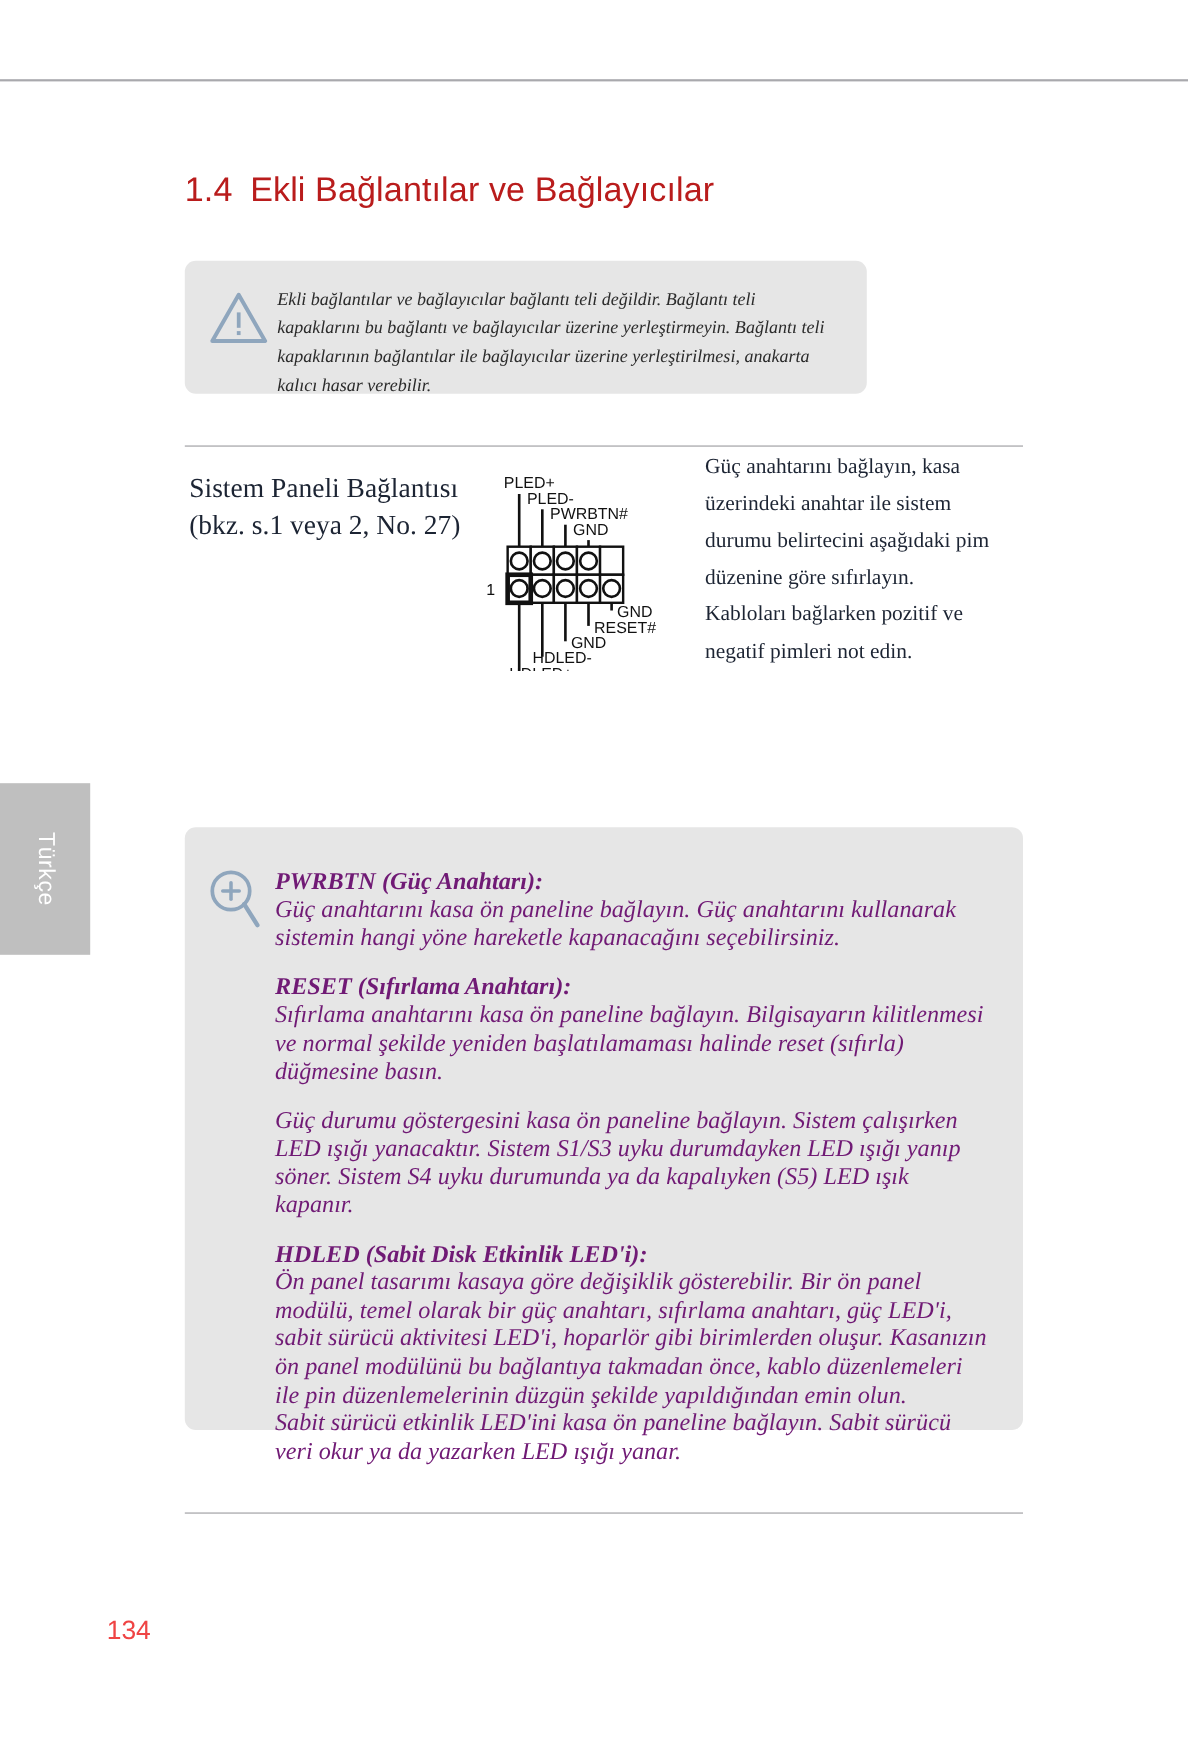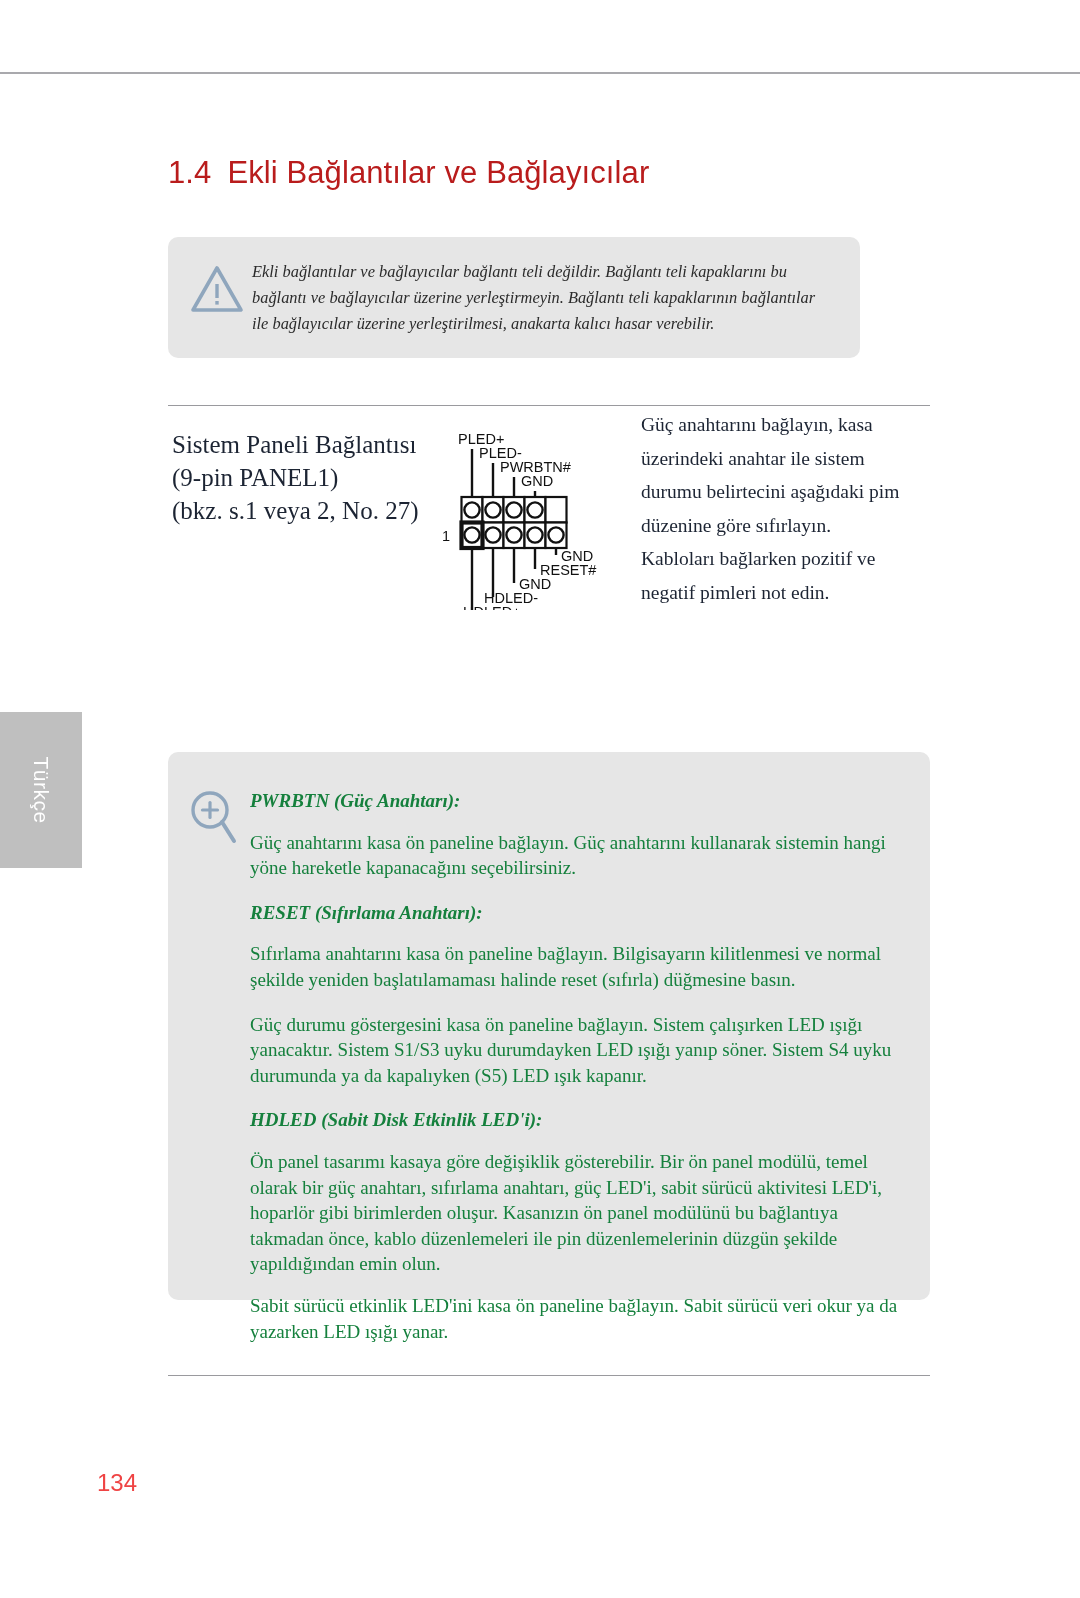--- a/index.html
+++ b/index.html
@@ -67,21 +67,21 @@
 
   
   .note-box {
     position: absolute;
     background: #e6e6e6;
     border-radius: 10px;
   }
   #warning-box {
     left: 168px;
     top: 237px;
-    width: 692px;
+    width: 620px;
     height: 121px;
   }
   .warn-icon {
     position: absolute;
     left: 22px;
     top: 28px;
     width: 54px;
     height: 48px;
   }
   .warn-text {
@@ -152,31 +152,32 @@
     top: 36px;
     width: 52px;
     height: 60px;
   }
   .tip-body {
     position: absolute;
     left: 82px;
     top: 36px;
     right: 28px;
     font-family: "Liberation Serif", serif;
-    font-size: 19px;
+    font-size: 22px;
     line-height: 25.6px;
-    color: #15803d;
+    color: #701a75;
   }
   .tip-head {
     font-style: italic;
     font-weight: bold;
     margin: 0;
   }
   .tip-para {
-    margin: 16px 0 19px 0;
+    font-style: italic;
+    margin: 0 0 19px 0;
   }
   .tip-para.last { margin-bottom: 0; }
 
   
   .page-number {
     position: absolute;
     left: 97px;
     top: 1469px;
     font-family: "Liberation Sans", sans-serif;
     font-size: 24px;
@@ -209,21 +210,20 @@
     <div class="warn-text">
       <p>Ekli bağlantılar ve bağlayıcılar bağlantı teli değildir. Bağlantı teli kapaklarını bu bağlantı ve bağlayıcılar üzerine yerleştirmeyin. Bağlantı teli kapaklarının bağlantılar ile bağlayıcılar üzerine yerleştirilmesi, anakarta kalıcı hasar verebilir.</p>
     </div>
   </div>
 
   <div class="sep" id="sep-top"></div>
   <div class="sep" id="sep-bot"></div>
 
   <div class="conn-left">
     <div>Sistem Paneli Bağlantısı</div>
-    <div>(9-pin PANEL1)</div>
     <div>(bkz. s.1 veya 2, No. 27)</div>
   </div>
 
   <div class="conn-right">Güç anahtarını bağlayın, kasa üzerindeki anahtar ile sistem durumu belirtecini aşağıdaki pim düzenine göre sıfırlayın. Kabloları bağlarken pozitif ve negatif pimleri not edin.</div>
 
   <div class="pin-diagram">
     <svg width="200" height="185" viewBox="0 0 200 185">
 
       <g stroke="#111111" stroke-width="2.4" fill="none">
         <line x1="42" y1="24" x2="42" y2="72"></line>

